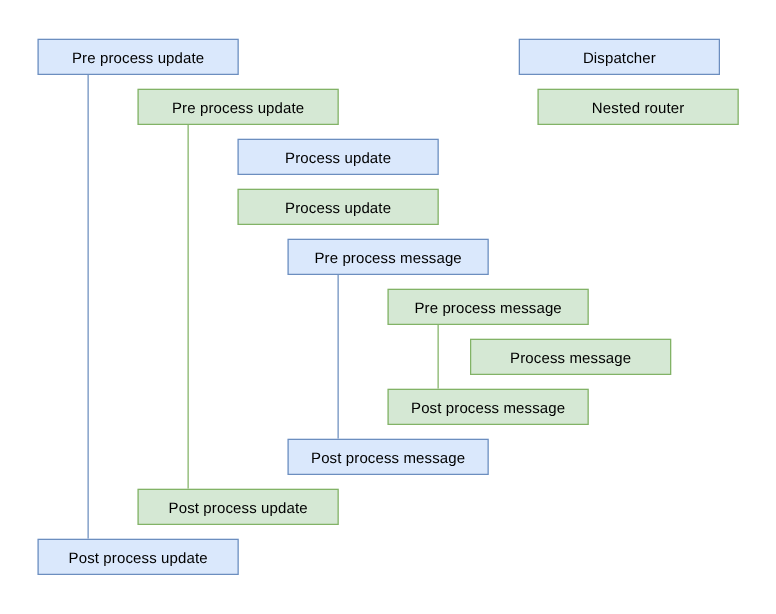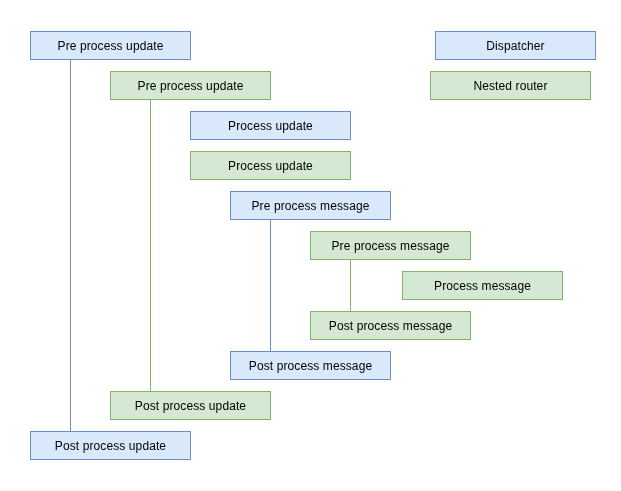--- a/index.html
+++ b/index.html
@@ -79,37 +79,37 @@
       </div>
       <div class="node router" style="left: 190px; top: 151px; width: 161px; height: 29px;">
         <span class="node-label">Process update</span>
       </div>
       <div class="node dispatcher" style="left: 230px; top: 191px; width: 161px; height: 29px;">
         <span class="node-label">Pre process message</span>
       </div>
       <div class="node router" style="left: 310px; top: 231px; width: 161px; height: 29px;">
         <span class="node-label">Pre process message</span>
       </div>
-      <div class="node router" style="left: 402px; top: 271px; width: 161px; height: 29px;">
+      <div class="node router" style="left: 376px; top: 271px; width: 161px; height: 29px;">
         <span class="node-label">Process message</span>
       </div>
       <div class="node router" style="left: 310px; top: 311px; width: 161px; height: 29px;">
         <span class="node-label">Post process message</span>
       </div>
       <div class="node dispatcher" style="left: 230px; top: 351px; width: 161px; height: 29px;">
         <span class="node-label">Post process message</span>
       </div>
       <div class="node router" style="left: 110px; top: 391px; width: 161px; height: 29px;">
         <span class="node-label">Post process update</span>
       </div>
       <div class="node dispatcher" style="left: 30px; top: 431px; width: 161px; height: 29px;">
         <span class="node-label">Post process update</span>
       </div>
     </div>
   <div id="legend-layer">
-      <div class="node dispatcher" style="left: 435px; top: 31px; width: 161px; height: 29px;">
+      <div class="node dispatcher" style="left: 415px; top: 31px; width: 161px; height: 29px;">
         <span class="node-label">Dispatcher</span>
       </div>
       <div class="node router" style="left: 430px; top: 71px; width: 161px; height: 29px;">
         <span class="node-label">Nested router</span>
       </div>
     </div>
 </div>
 
 </body></html>

